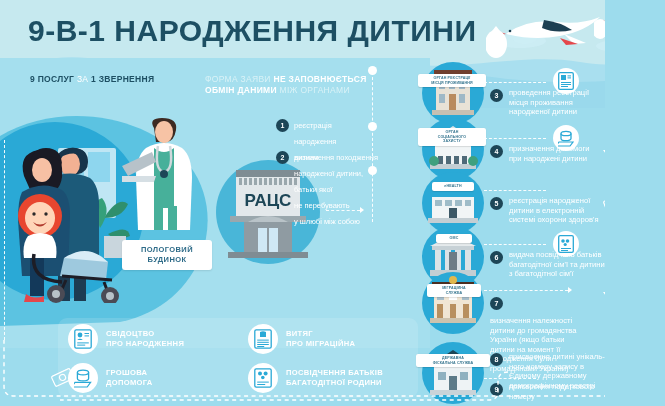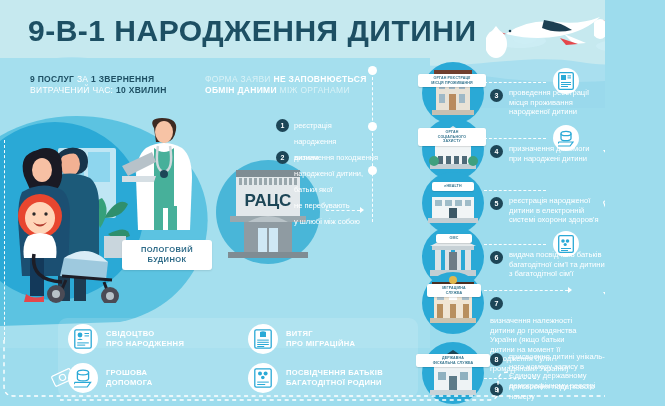--- a/index.html
+++ b/index.html
@@ -146,21 +146,20 @@
   <div class="bigcircle" style="left:-34px;top:122px;width:178px;height:178px;background:#2aa9d6;"></div>
 
   <div style="position:absolute;left:58px;top:148px;width:58px;height:70px;background:#bfe6f4;border-radius:2px;"></div>
   <div style="position:absolute;left:62px;top:152px;width:22px;height:30px;background:#8ed6ee;"></div>
   <div style="position:absolute;left:88px;top:152px;width:22px;height:30px;background:#8ed6ee;"></div>
 
   <div class="title">9-В-1 НАРОДЖЕННЯ ДИТИНИ</div>
 
   <div class="stat s1">
     <div><span class="b">9 ПОСЛУГ</span><span class="n"> ЗА </span><span class="b">1 ЗВЕРНЕННЯ</span></div>
-    <div><span class="n">ВИТРАЧЕНИЙ ЧАС: </span><span class="b">10 ХВИЛИН</span></div>
   </div>
 
   <div class="stat s2">
     <div><span class="n">ФОРМА ЗАЯВИ </span><span class="b">НЕ ЗАПОВНЮЄТЬСЯ</span></div>
     <div><span class="b">ОБМІН ДАНИМИ</span><span class="n"> МІЖ ОРГАНАМИ</span></div>
   </div>
 
   <svg class="scene" viewBox="0 0 130 195">
 
     <path d="M104 110 q14 -22 24 -14 q-6 14 -24 14z" fill="#2f8f6d"></path>

